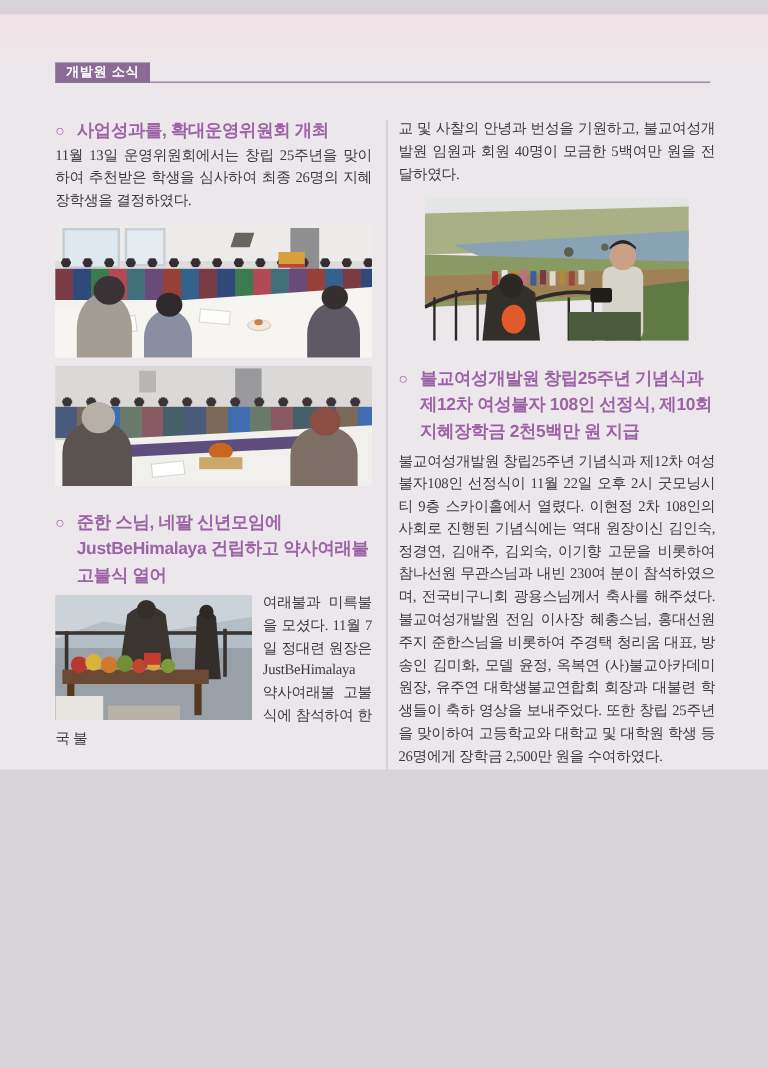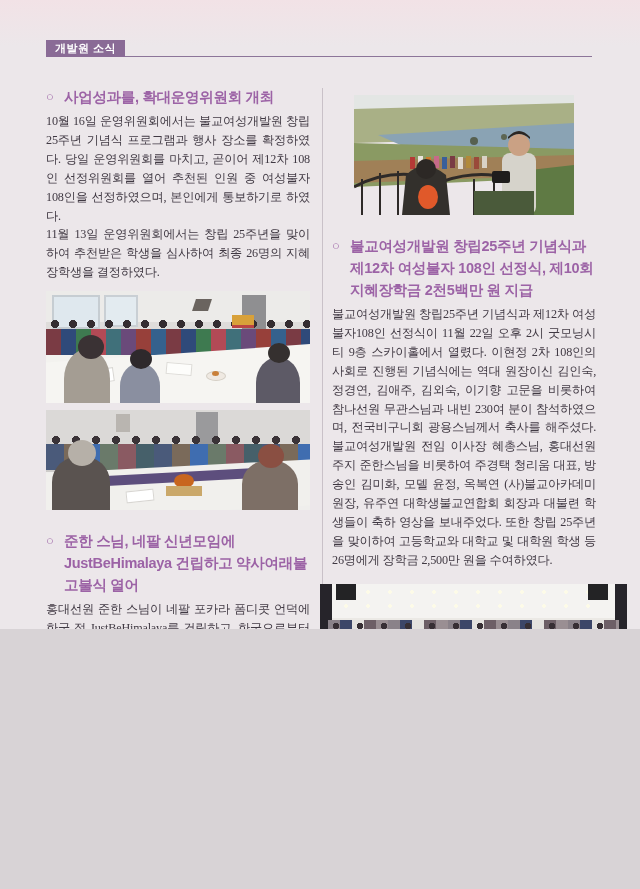--- a/index.html
+++ b/index.html
@@ -1,17 +1,17 @@
 <!DOCTYPE html>
 <html><head>
 <meta charset="utf-8">
 <style>
   html,body{margin:0;padding:0;background:#d8d3d6;}
   .page{
-    position:relative;width:640px;height:629px;margin:0 auto;overflow:hidden;
+    position:relative;width:640px;height:629px;margin:12px auto;overflow:hidden;
     background:#ece7ea;
     background-image:linear-gradient(180deg,#f2e2e6 0px,#ece7ea 46px);
     font-family:"Liberation Serif","DejaVu Serif",serif;
     color:#403943;
   }
   
   .badge{
     position:absolute;left:46px;top:40px;z-index:2;
     background:#8a6b96;color:#ffffff;
     font-family:"Liberation Sans","DejaVu Sans",sans-serif;
@@ -134,21 +134,20 @@
   </div>
   <div class="header-rule"></div>
   <div class="col-divider"></div>
 
   <div class="col left">
 
     <div class="article-title">
       <span class="marker">○</span>
       <span class="ttl">사업성과를, 확대운영위원회 개최</span>
     </div>
-    <p class="body-p mt4">10월 16일 운영위원회에서는 불교여성개발원 창립 25주년 기념식 프로그램과 행사 장소를 확정하였다. 당일 운영위원회를 마치고, 곧이어 제12차 108인 선정위원회를 열어 추천된 인원 중 여성불자 108인을 선정하였으며, 본인에게 통보하기로 하였다.</p>
     <p class="body-p">11월 13일 운영위원회에서는 창립 25주년을 맞이하여 추천받은 학생을 심사하여 최종 26명의 지혜장학생을 결정하였다.</p>
 
     <div class="photo ph1">
       <div class="win"></div>
       <div class="win2"></div>
       <div class="door"></div>
       <div class="art"></div>
       <div class="people"></div>
       <div class="table"></div>
       <div class="paper1"></div>
@@ -176,21 +175,20 @@
       <div class="fg1"></div>
       <div class="fg1h"></div>
       <div class="fg2"></div>
       <div class="fg2h"></div>
     </div>
 
     <div class="article-title mt20">
       <span class="marker">○</span>
       <span class="ttl">준한 스님, 네팔 신년모임에 JustBeHimalaya 건립하고 약사여래불 고불식 열어</span>
     </div>
-    <p class="body-p mt4">홍대선원 준한 스님이 네팔 포카라 폼디콧 언덕에 한국 절 JustBeHimalaya를 건립하고, 한국으로부터 약사</p>
 
     <div class="wrap-block">
       <div class="photo ph3">
         <svg width="164" height="104" viewBox="0 0 164 104" preserveAspectRatio="none">
           <rect x="0" y="0" width="164" height="36" fill="#ccd3d8"></rect>
           <polygon points="0,36 40,22 90,30 164,18 164,44 0,44" fill="#b4bec6"></polygon>
           <rect x="0" y="44" width="164" height="60" fill="#9aa0a7"></rect>
           <rect x="0" y="30" width="164" height="3" fill="#3a3531"></rect>
           <rect x="8" y="30" width="3" height="34" fill="#37322e"></rect>
           <rect x="140" y="28" width="3" height="40" fill="#37322e"></rect>
@@ -213,20 +211,21 @@
           <rect x="44" y="92" width="60" height="12" fill="#b9b2a8"></rect>
         </svg>
       </div>
       <p class="body-p">여래불과 미륵불을 모셨다. 11월 7일 정대련 원장은 JustBeHimalaya 약사여래불 고불식에 참석하여 한국 불</p>
     </div>
 
   </div>
 
   <div class="col right">
 
+    <p class="body-p">교 및 사찰의 안녕과 번성을 기원하고, 불교여성개발원 임원과 회원 40명이 모금한 5백여만 원을 전달하였다.</p>
 
     <div class="ph4wrap">
       <svg class="ph4" width="220" height="120" viewBox="0 0 220 120" preserveAspectRatio="none">
         <rect x="0" y="0" width="220" height="18" fill="#e3e6e4"></rect>
         <polygon points="0,14 220,8 220,42 0,48" fill="#a9b086"></polygon>
         <polygon points="24,40 220,28 220,58 60,56" fill="#8aa3b4"></polygon>
         <circle cx="120" cy="46" r="4" fill="#57604f"></circle>
         <circle cx="150" cy="42" r="3" fill="#5d6653"></circle>
         <polygon points="0,48 220,54 220,82 0,92" fill="#8a9a63"></polygon>
         <polygon points="0,66 220,60 220,80 0,88" fill="#a08057"></polygon>

